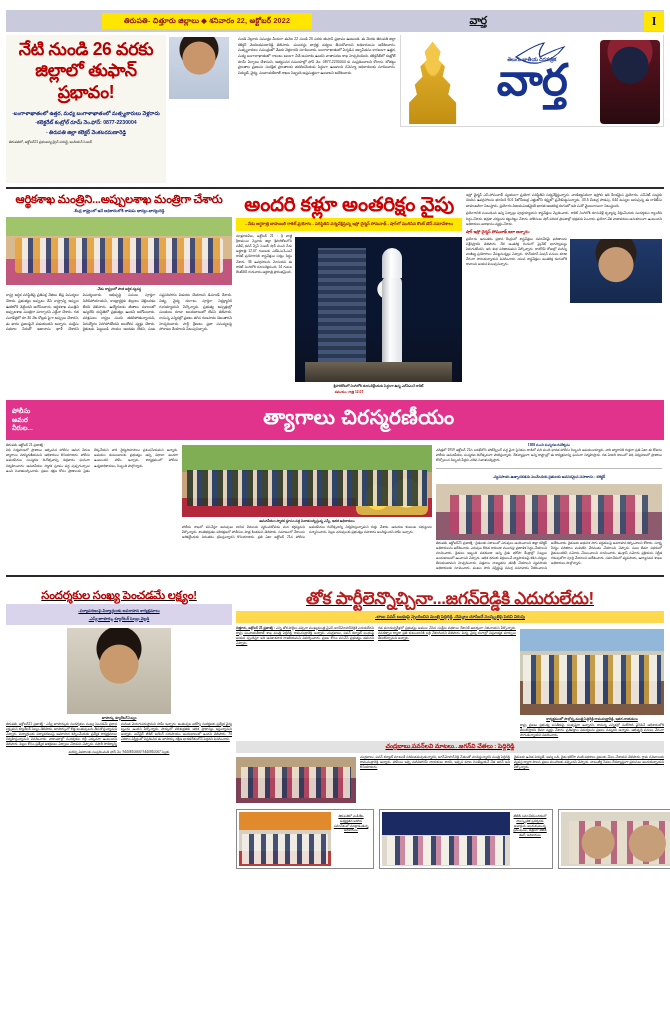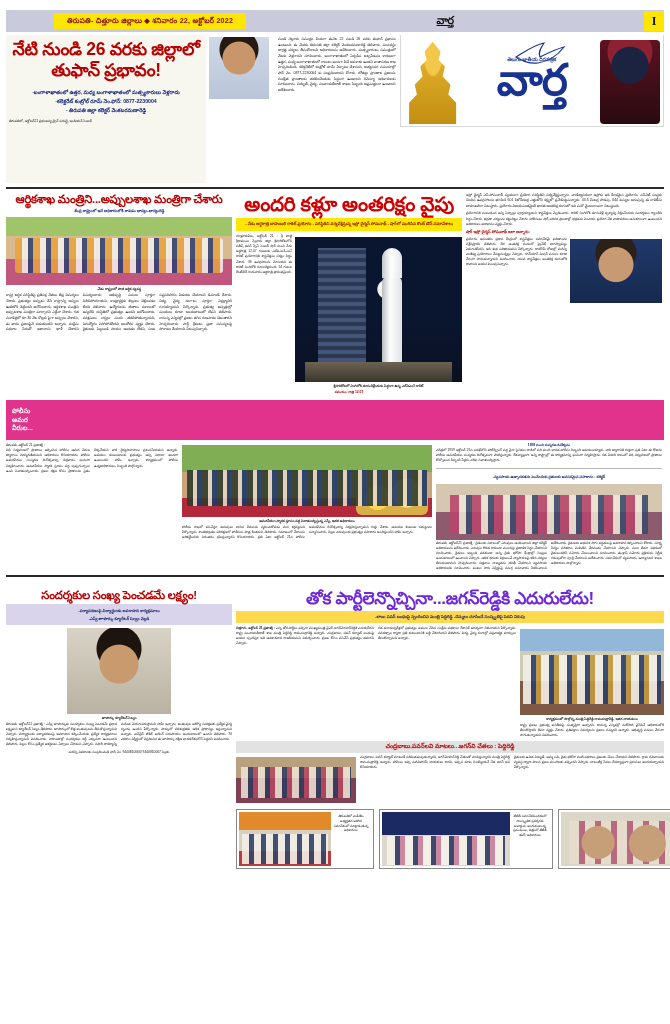--- a/index.html
+++ b/index.html
@@ -10,37 +10,37 @@
     font-family:"Liberation Sans", sans-serif;
     overflow:hidden;
     position:relative;
   }
   .page { width:670px; height:1024px; position:relative; background:#fff; padding:0 6px; }
 
   
   .topbar { display:flex; align-items:center; height:22px; margin-top:10px; background:#c9cbdd; }
   .topbar .datestrip {
     background:#ffe600; color:#8a0f12; font-weight:bold; font-size:7.2px;
-    padding:3px 13px; margin-left:48px; letter-spacing:.2px; white-space:nowrap;
+    padding:3px 22px; margin-left:96px; letter-spacing:.2px; white-space:nowrap;
   }
   .topbar .brandmini {
     flex:1; text-align:center; font-size:11px; font-weight:bold; color:#111;
     text-decoration:underline; letter-spacing:-.5px;
   }
   .topbar .pageno {
     width:20px; height:20px; background:#ffe600; color:#111;
     font-weight:bold; font-size:12px; display:flex; align-items:center; justify-content:center;
     font-family:"Liberation Serif", serif;
   }
 
   
   .masthead-row { display:flex; gap:4px; margin-top:3px; height:148px; }
   .lead-box { width:392px; display:flex; gap:3px; }
   .lead-head {
-    width:200px; background:#f7f7ef; padding:4px 3px 0 3px;
+    width:160px; background:#f7f7ef; padding:4px 3px 0 3px;
   }
   .lead-head h1 {
     margin:0; color:#b80000; font-size:17.5px; line-height:1.22; text-align:center;
     font-weight:bold; letter-spacing:-.3px;
   }
   .lead-sub {
     margin-top:6px; text-align:center; font-size:5.2px; color:#11247a; font-weight:bold; line-height:1.8;
   }
   .lead-photo {
     width:60px; height:62px; margin-top:2px;
@@ -202,21 +202,21 @@
     background:linear-gradient(180deg,#d6c7b0 0 50%, #8e5a6e 50% 100%);
     position:relative; overflow:hidden;
   }
   .office-photo::after{
     content:""; position:absolute; left:6%; top:20%; width:88%; height:70%;
     background:repeating-linear-gradient(90deg,#b8456b 0 9px,#f0e6d6 9px 16px,#3a4a6b 16px 22px);
     opacity:.88;
   }
 
   
-  .block4 { display:flex; gap:4px; margin-top:12px; }
+  .block4 { display:flex; gap:4px; margin-top:12px;text-decoration:underline; }
   .b4-left { width:226px; }
   .b4-right { width:428px; }
   .b4-left h2 { font-size:11.5px; }
   .lilac {
     background:#d9d4ec; color:#12225f; font-size:4px; font-weight:bold;
     text-align:center; padding:3px 4px; line-height:1.8; margin-top:2px;
   }
   .portrait-l {
     width:104px; height:86px; margin:3px auto 1px;
     background:
@@ -354,20 +354,21 @@
       <div class="body-text sm">ప్రయోగం అనంతరం ప్రధాన కేంద్రంలో శాస్త్రవేత్తలు సమావేశమై ఫలితాలను విశ్లేషిస్తారని తెలిపారు. దేశ అంతరిక్ష రంగంలో ప్రైవేట్ భాగస్వామ్యం పెరుగుతోందని, ఇది శుభ పరిణామమని పేర్కొన్నారు. రాబోయే రోజుల్లో మరిన్ని వాణిజ్య ప్రయోగాలు చేపట్టనున్నట్లు చెప్పారు. గగన్‌యాన్ మిషన్ పనులు కూడా వేగంగా సాగుతున్నాయని వివరించారు. యువ శాస్త్రవేత్తలు అంతరిక్ష రంగంలోకి రావాలని ఆయన పిలుపునిచ్చారు.</div>
     </div>
   </div>
 
   <div class="pink-banner">
     <div class="small">
       <div>పోలీసు</div>
       <div>అమర</div>
       <div>వీరుల...</div>
     </div>
+    <div class="big">త్యాగాలు   చిరస్మరణీయం</div>
   </div>
 
   <div class="block3">
     <div class="b3-a">
       <div class="body-text sm">తిరుపతి, అక్టోబర్ 21 ప్రజాశక్తి : </div>
       <div class="body-text sm" style="column-count:2;column-gap:4px">విధి నిర్వహణలో ప్రాణాలు అర్పించిన పోలీసు అమర వీరుల త్యాగాలు చిరస్మరణీయమని అధికారులు కొనియాడారు. పోలీసు అమరవీరుల సంస్మరణ దినోత్సవాన్ని శుక్రవారం ఘనంగా నిర్వహించారు. అమరవీరుల స్మారక స్తూపం వద్ద పుష్పగుచ్ఛాలు ఉంచి నివాళులర్పించారు. ప్రజల రక్షణ కోసం ప్రాణాలను సైతం లెక్కచేయని వారి ధైర్యసాహసాలు ప్రశంసనీయమని అన్నారు. అమరుల కుటుంబాలకు ప్రభుత్వం అన్ని విధాలా అండగా ఉంటుందని హామీ ఇచ్చారు. కార్యక్రమంలో పోలీసు ఉన్నతాధికారులు, సిబ్బంది పాల్గొన్నారు.</div>
     </div>
 
     <div class="b3-b">
       <div class="police-photo">
@@ -397,21 +398,21 @@
         <div>-పర్యావరణంపై విద్యార్థులకు అవగాహన కార్యక్రమాలు</div>
         <div>-ఎస్వీ జూపార్కు క్యూరేటర్ సెల్వం వెల్లడి</div>
       </div>
       <div class="portrait-l"></div>
       <div class="caption">జూపార్కు క్యూరేటర్ సెల్వం</div>
       <div class="body-text sm" style="column-count:2;column-gap:4px">తిరుపతి, అక్టోబర్21 ప్రజాశక్తి : ఎస్వీ జూపార్కుకు సందర్శకుల సంఖ్య పెంచడమే ప్రధాన లక్ష్యమని క్యూరేటర్ సెల్వం తెలిపారు. జూపార్కులో కొత్త జంతువులను తీసుకొస్తున్నామని చెప్పారు. విద్యార్థులకు పర్యావరణంపై అవగాహన కల్పించేందుకు ప్రత్యేక కార్యక్రమాలు నిర్వహిస్తున్నామని వివరించారు. వారాంతాల్లో సందర్శకుల రద్దీ ఎక్కువగా ఉంటుందని తెలిపారు. పిల్లల కోసం ప్రత్యేక ఆకర్షణలు ఏర్పాటు చేశామని చెప్పారు. సఫారీ సౌకర్యాన్ని మరింత మెరుగుపరుస్తామని హామీ ఇచ్చారు. జంతువుల ఆరోగ్య సంరక్షణకు ప్రత్యేక వైద్య బృందం ఉందని పేర్కొన్నారు. పార్కులో పరిశుభ్రతకు అధిక ప్రాధాన్యం ఇస్తున్నామని అన్నారు. ఆన్‌లైన్ టికెట్ బుకింగ్ సదుపాయం అందుబాటులో ఉందని తెలిపారు. 70 ఎకరాల విస్తీర్ణంలో విస్తరించిన ఈ జూపార్కు దక్షిణ భారతదేశంలోనే పెద్దదని వివరించారు.</div>
       <div class="footer-note">మరిన్ని వివరాలకు సంప్రదించండి ఫోన్ నెం: 9440810066/ 9440810067 సెల్లకు</div>
     </div>
 
     <div class="b4-right">
-      <h2 class="sec-head" style="color:#6d28d9">తోక పార్టీలెన్నొచ్చినా...జగన్‌రెడ్డికి ఎదురులేదు!</h2>
+      <h2 class="sec-head" style="color:#b91c1c">తోక పార్టీలెన్నొచ్చినా...జగన్‌రెడ్డికి ఎదురులేదు!</h2>
       <div class="goldband">-బాబు పవన్ బంధంపై స్పందించిన మంత్రి పెద్దిరెడ్డి  -చెమ్మలు చూసించే సంస్కృతిపై పెదవి విరుపు</div>
 
       <div class="cols" style="margin-top:3px">
         <div style="width:138px" class="body-text sm">
           <span style="font-weight:bold">చిత్తూరు, అక్టోబర్ 21 ప్రజాశక్తి : </span><span>ఎన్ని తోక పార్టీలు వచ్చినా ముఖ్యమంత్రి వైఎస్ జగన్‌మోహన్‌రెడ్డికి ఎదురులేదని రాష్ట్ర పంచాయతీరాజ్ శాఖ మంత్రి పెద్దిరెడ్డి రామచంద్రారెడ్డి అన్నారు. చంద్రబాబు, పవన్ కల్యాణ్ బంధంపై ఆయన స్పందిస్తూ ఇది అవకాశవాద రాజకీయమని విమర్శించారు. ప్రజల కోసం పనిచేసే ప్రభుత్వం తమదని చెప్పారు.</span>
         </div>
         <div style="width:138px" class="body-text sm">గత మూడున్నరేళ్లలో ప్రభుత్వం అమలు చేసిన సంక్షేమ పథకాలు దేశానికే ఆదర్శంగా నిలిచాయని పేర్కొన్నారు. నవరత్నాల ద్వారా ప్రతి కుటుంబానికి లబ్ధి చేకూరిందని తెలిపారు. విద్య, వైద్య రంగాల్లో విప్లవాత్మక మార్పులు తీసుకొచ్చామని అన్నారు.</div>
         <div style="flex:1">
           <div class="rally-photo"></div>
           <div class="caption">కార్యక్రమంలో పాల్గొన్న మంత్రి పెద్దిరెడ్డి రామచంద్రారెడ్డి, ఇతర నాయకులు</div>

